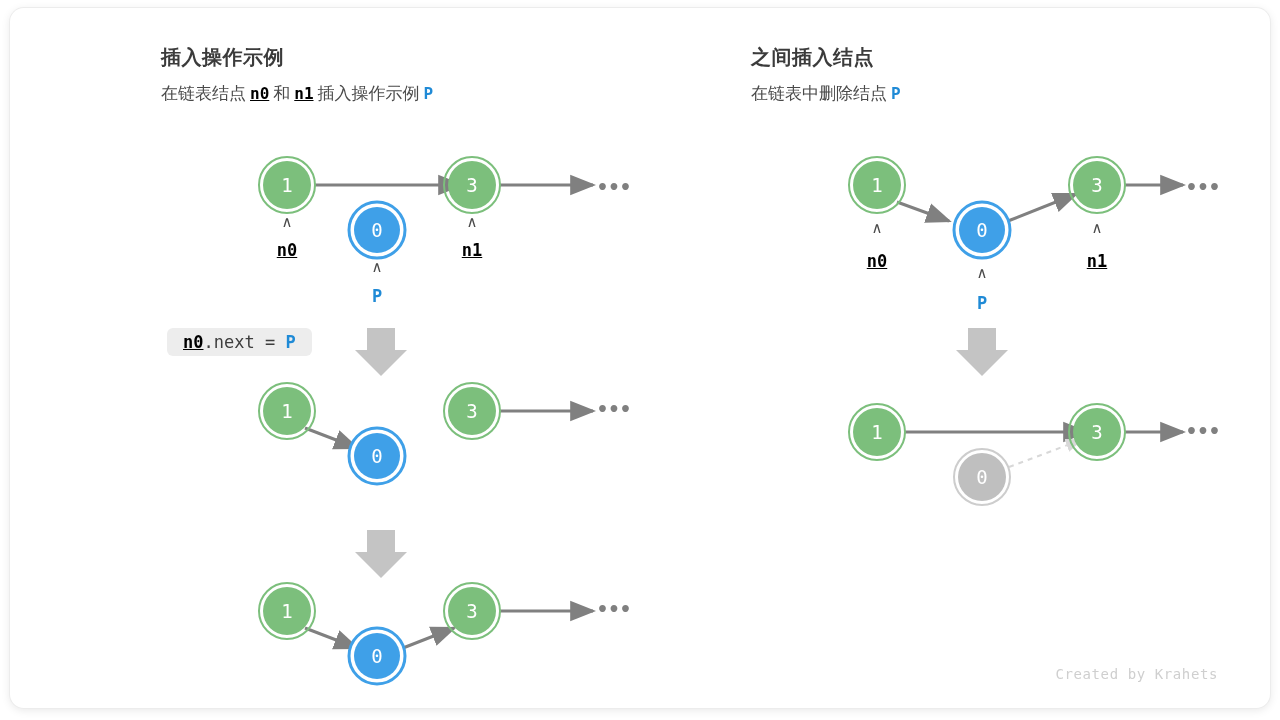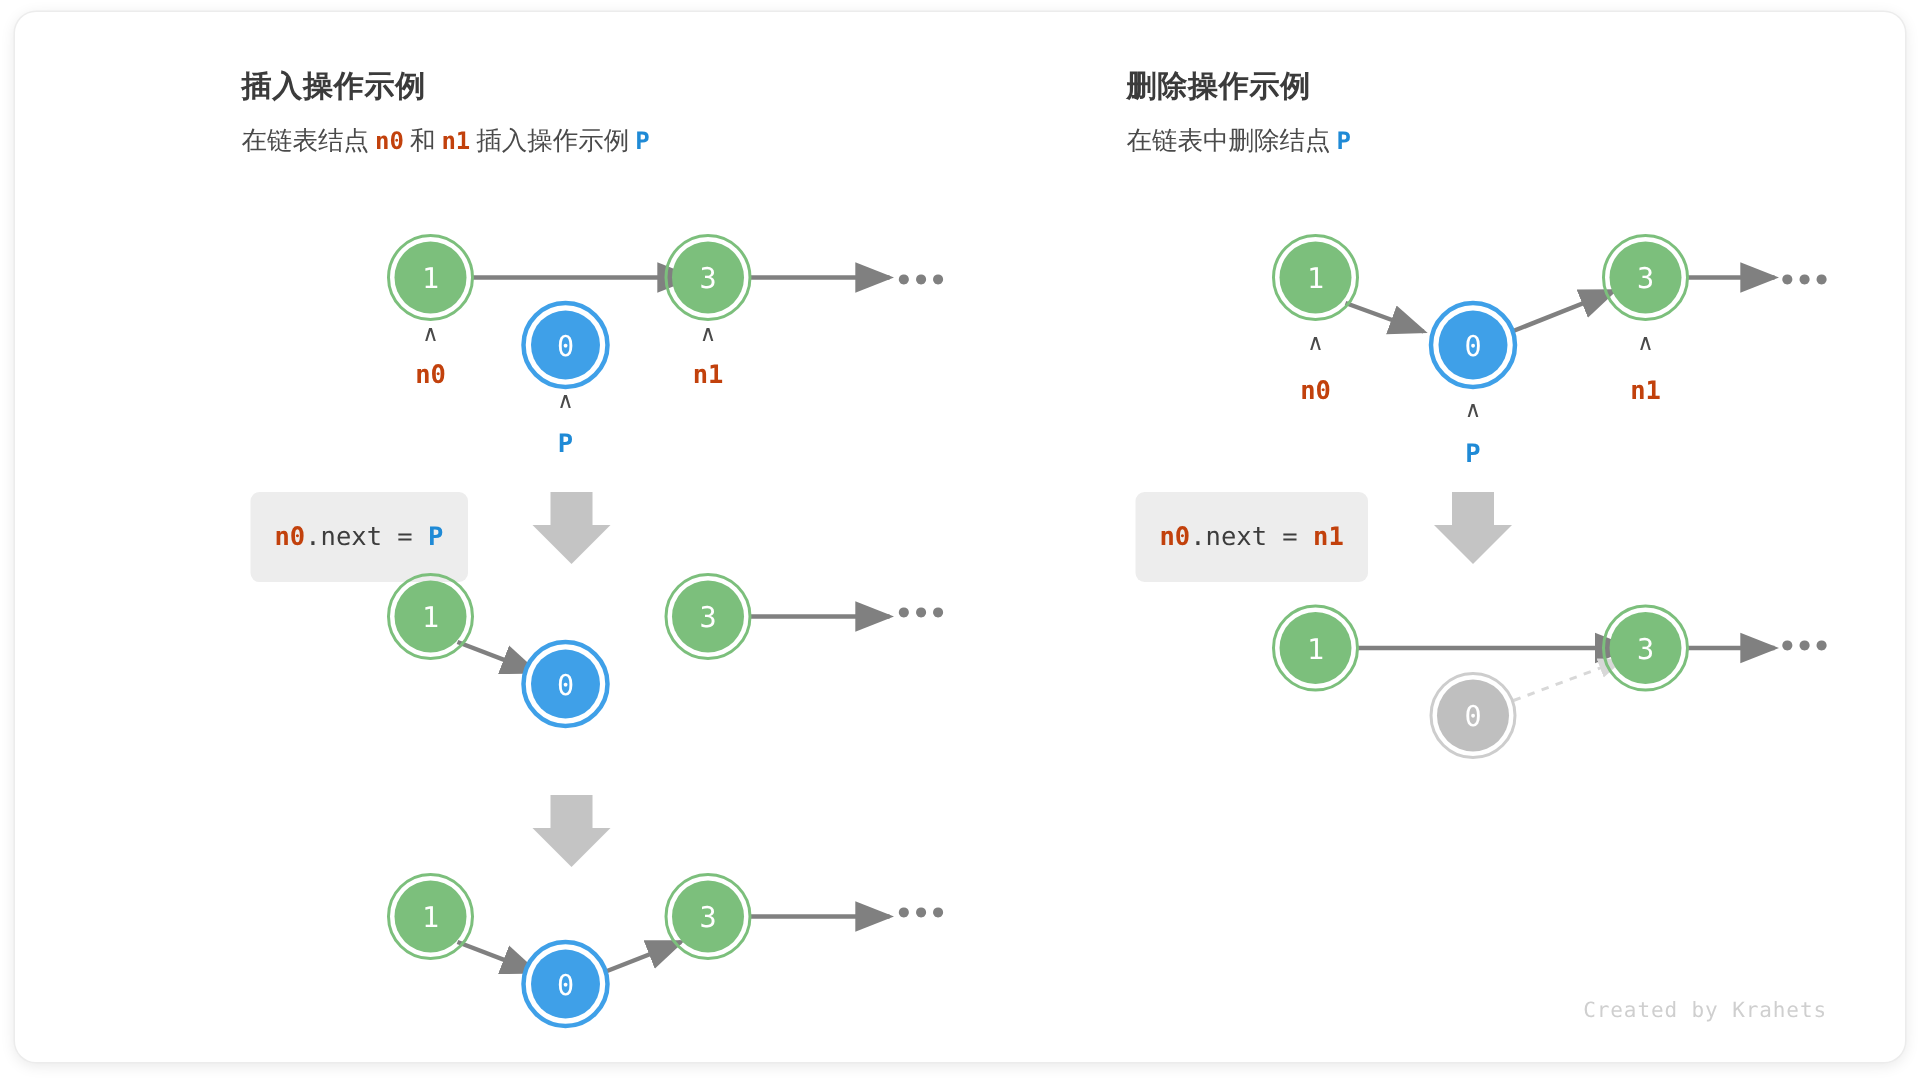--- a/index.html
+++ b/index.html
@@ -43,33 +43,33 @@
     font-size: 17px;
     color: #4a4a4a;
     white-space: nowrap;
   }
   .panel-sub .mono {
     font-family: "DejaVu Sans Mono", monospace;
     font-weight: bold;
     font-size: 16px;
     padding: 0 4px;
   }
-  .g { color: #c2410c; }
+  .g { color: #000000; text-decoration: underline; }
   .b { color: #1f8ad6; }
 
   
   .stage { position: absolute; left: 0; top: 0; width: 560px; height: 700px; }
   svg.stage-svg { position: absolute; left: 0; top: 0; width: 560px; height: 700px; overflow: visible; }
 
   
   .codebox {
     position: absolute;
     background: #ededed;
     border-radius: 6px;
-    padding: 20px 16px;
+    padding: 4px 16px;
     font-family: "DejaVu Sans Mono", monospace;
     font-size: 17px;
     color: #3d3d3d;
     white-space: nowrap;
     line-height: 1.2;
   }
   .codebox b { font-weight: bold; }
 
   
   .nodelabel {
@@ -210,29 +210,26 @@
         </g>
         <g>
           <path d="M206,522 h28 v22 h12 l-26,26 l-26,-26 h12 z" fill="#c4c4c4"></path>
         </g>
       </svg>
     </div>
   </div>
 
   <div class="panel" id="panel-delete">
 
-    <div class="panel-title">删除操作示例</div>
+    <div class="panel-title">之间插入结点</div>
 
     <div class="panel-sub">
       <span>在链表中删除结点</span><span class="mono b">P</span>
     </div>
 
-    <div class="codebox" style="left:6px; top:320px;">
-      <b class="g">n0</b><span>.next = </span><b class="g">n1</b>
-    </div>
 
     <div class="caret" style="left:126px; top:213px;">∧</div>
     <div class="nodelabel g" style="left:126px; top:243px;">n0</div>
     <div class="caret" style="left:231px; top:258px;">∧</div>
     <div class="nodelabel b" style="left:231px; top:285px;">P</div>
     <div class="caret" style="left:346px; top:213px;">∧</div>
     <div class="nodelabel g" style="left:346px; top:243px;">n1</div>
 
     <div class="nodelabel" style="left:452px; top:168px; color:#808080; font-size:19px;">•••</div>
     <div class="nodelabel" style="left:452px; top:412px; color:#808080; font-size:19px;">•••</div>

